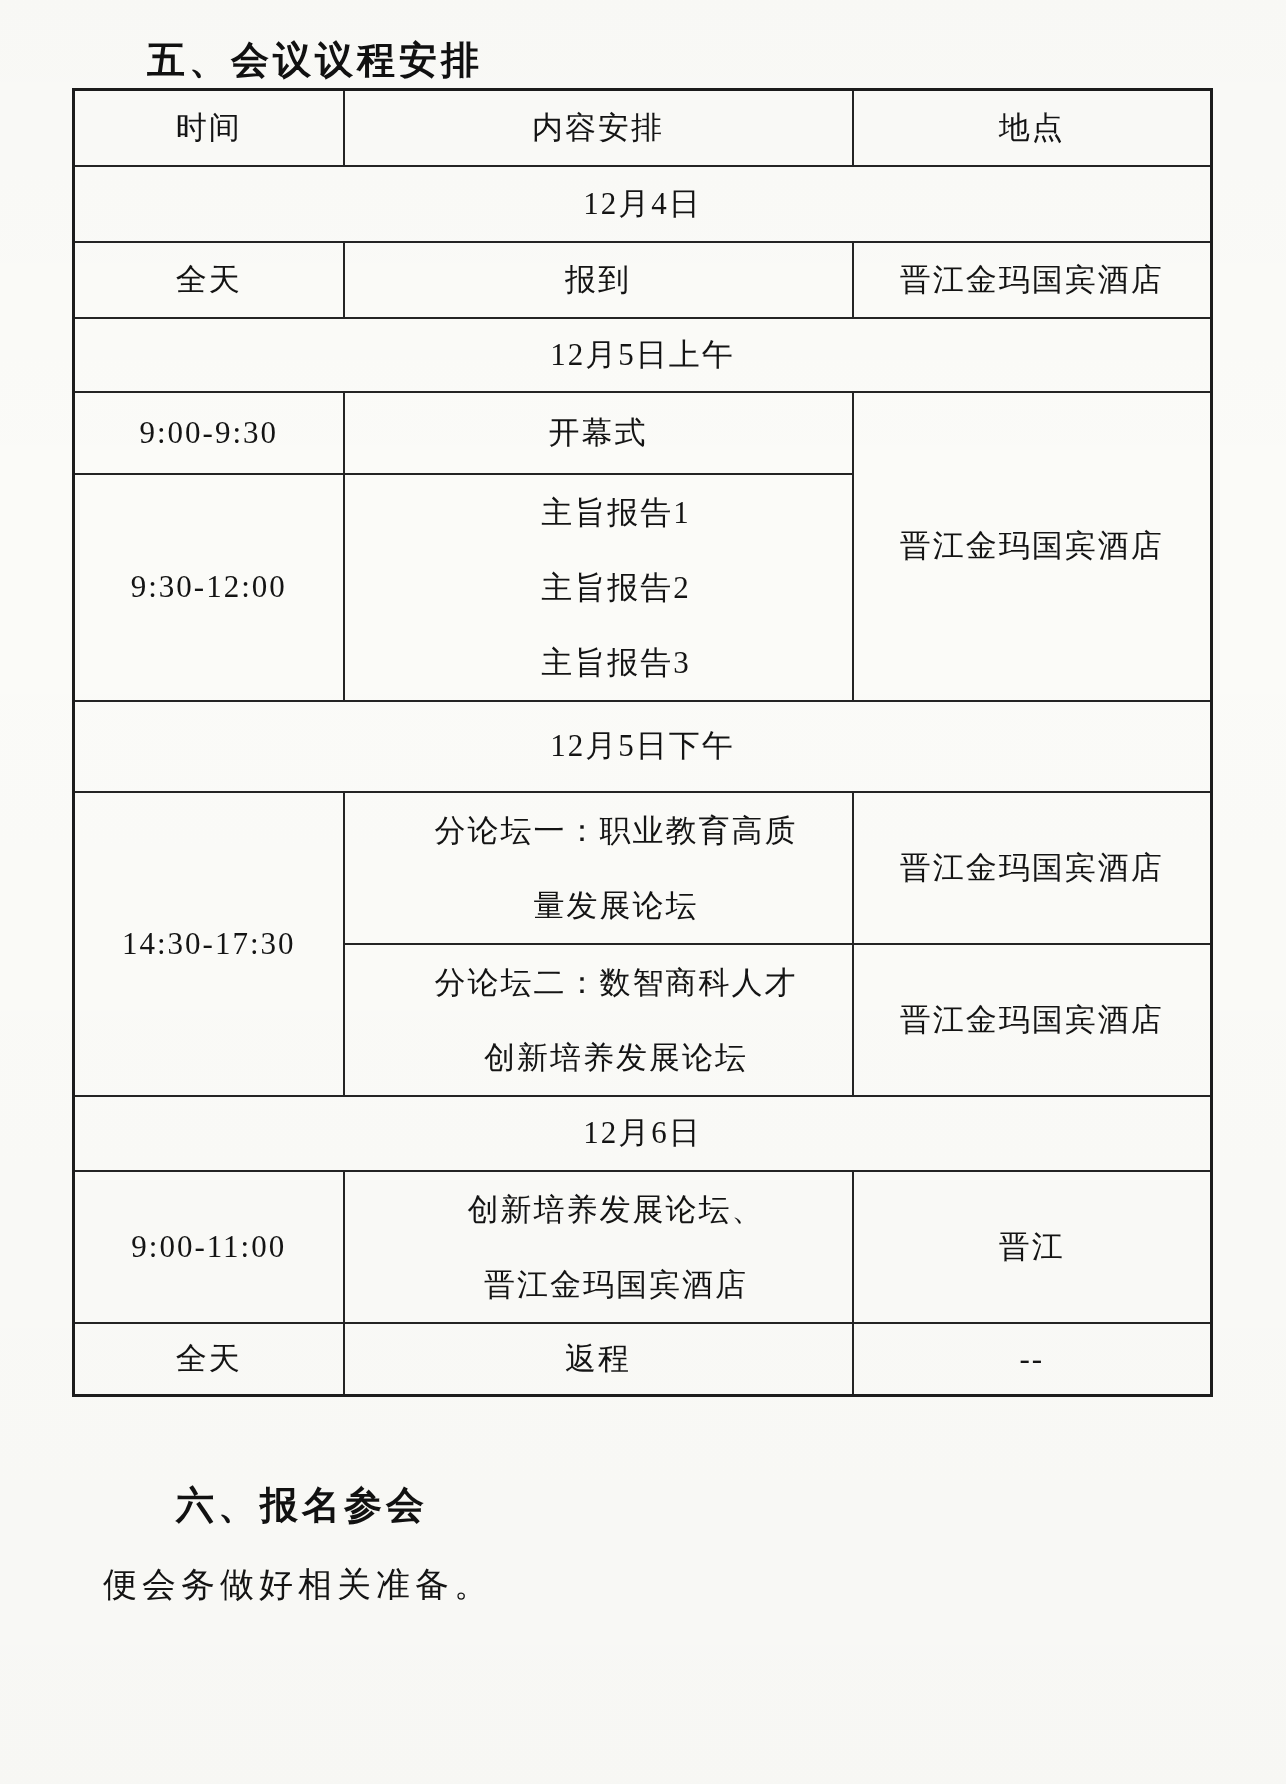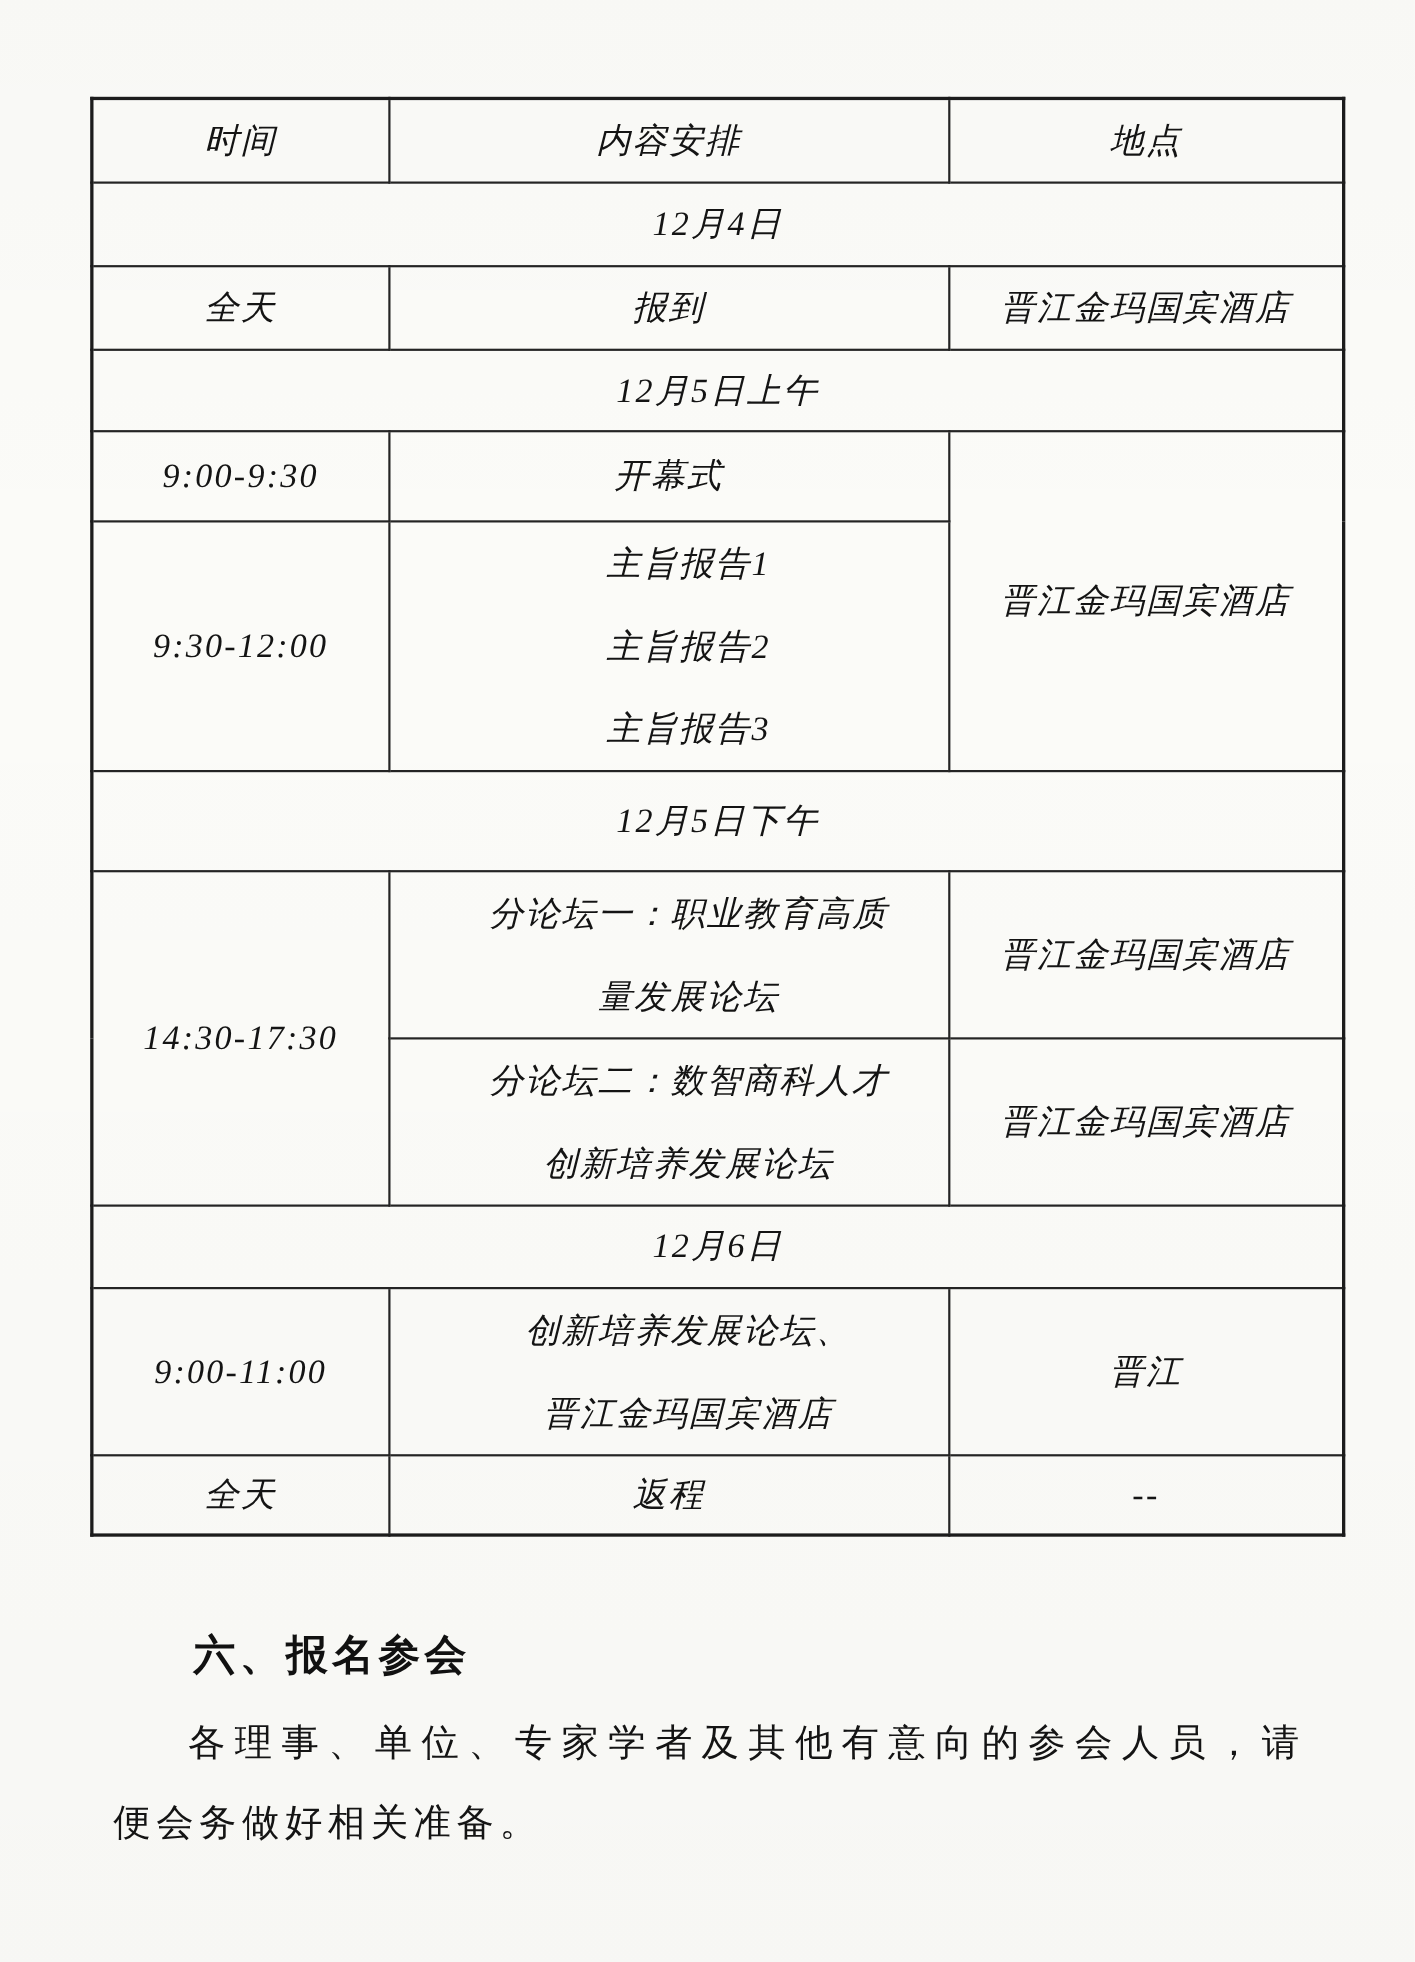--- a/index.html
+++ b/index.html
@@ -35,27 +35,26 @@
     line-height: 1;
     letter-spacing: 4px;
     color: #111;
     white-space: nowrap;
   }
   #title5 { left: 147px; top: 41px; }
   #title6 { left: 176px; top: 1486px; }
 
   table.agenda {
     position: absolute;
-    left: 82px;
+    left: 72px;
     top: 88px;
     width: 1138px;
     border-collapse: collapse;
     table-layout: fixed;
     border: 3px solid #1c1c1c;
-    font-style: italic;
   }
   table.agenda td {
     border: 2px solid #242424;
     text-align: center;
     vertical-align: middle;
     font-size: 31px;
     letter-spacing: 2px;
     padding: 0;
     color: #141414;
     font-weight: normal;
@@ -94,20 +93,21 @@
     white-space: normal;
   }
   .para-line.first { text-indent: 68px; }
   .para-line.last  { text-align-last: left; letter-spacing: 5px; }
 </style>
 </head>
 <body>
 
 <div class="page">
 
+  <div id="title5" class="sec-title">五、会议议程安排</div>
 
   <table class="agenda">
     <colgroup>
       <col class="c-time">
         <col class="c-content">
         <col class="c-loc">
     </colgroup>
     <tbody>
       <tr class="h76">
         <td>时间</td>
@@ -182,17 +182,16 @@
         <td>全天</td>
         <td>返程</td>
         <td class="dash">--</td>
       </tr>
     </tbody>
   </table>
 
   <div id="title6" class="sec-title">六、报名参会</div>
 
   <div class="para">
-    <div class="para-line first">各理事、单位、专家学者及其他有意向的参会人员，请</div>
     <div class="para-line last">便会务做好相关准备。</div>
   </div>
 
 </div>
 
 </body></html>

